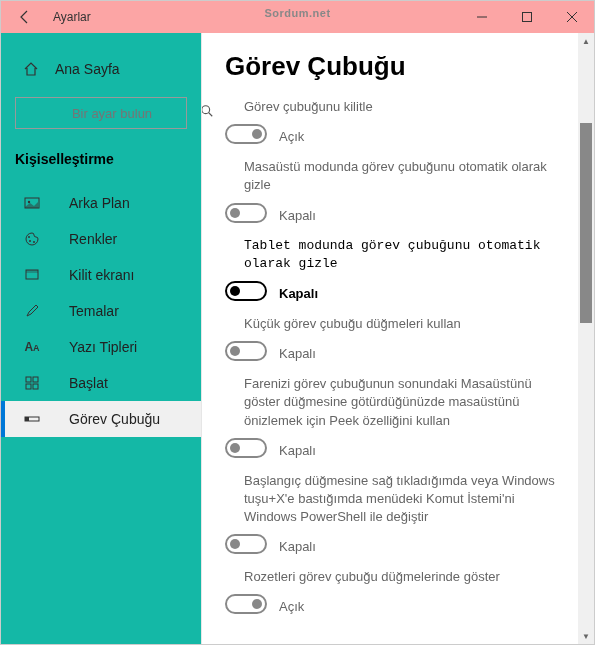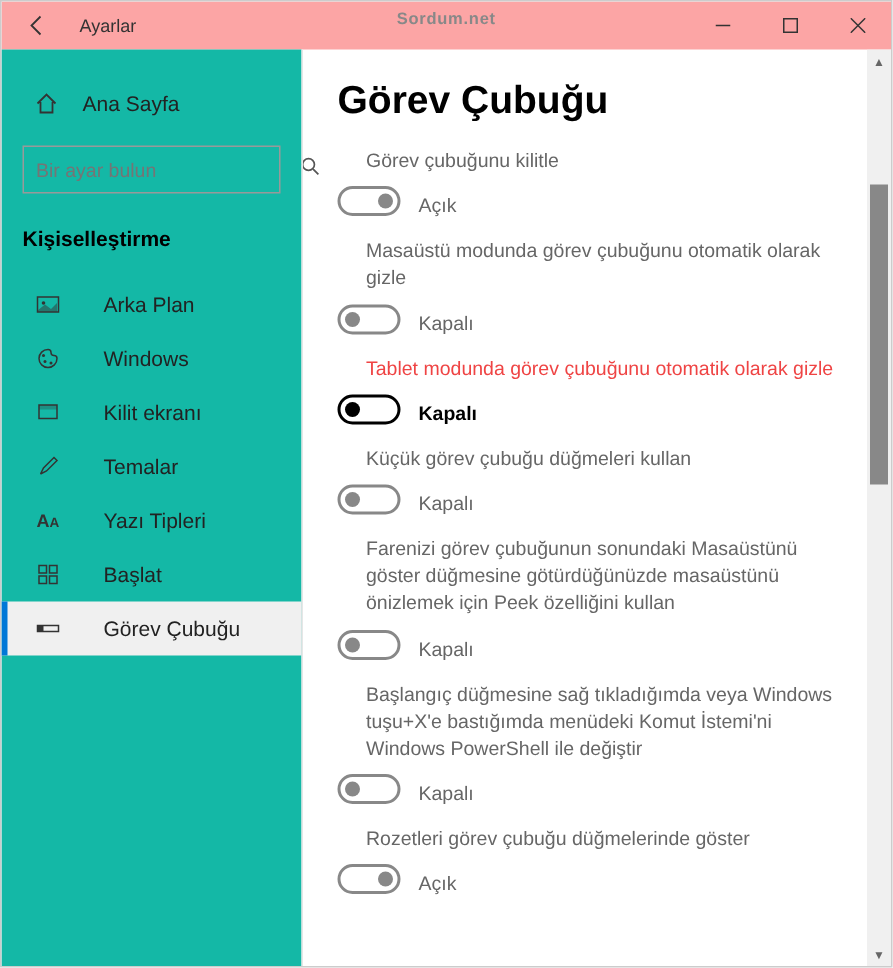--- a/index.html
+++ b/index.html
@@ -14,34 +14,34 @@
 .win-btn svg { width: 10px; height: 10px; }
 
 .content { display: flex; height: calc(100% - 32px); }
 .sidebar { width: 200px; background: #14b8a6; border-right: none; display: flex; flex-direction: column; padding-top: 20px; }
 .divider { position: absolute; left: 200px; top: 32px; bottom: 0; width: 1px; background: #e6e6e6; }
 
 .home-row { display: flex; align-items: center; padding: 8px 16px 8px 22px; cursor: pointer; font-size: 14px; color: #222; gap: 16px; }
 .home-row .icon { width: 16px; display: flex; justify-content: center; }
 
 .search-box { margin: 12px 14px 18px 14px; height: 32px; border: 1px solid #999; display: flex; align-items: center; padding: 0 8px; }
-.search-box input { flex: 1; border: none; outline: none; font-size: 13px; background: transparent; }
+.search-box input { flex: 1; border: none; outline: none; font-size: 13px; background: transparent; text-align: center; }
 .search-box .sicon { color: #555; }
 
 .section-header { font-size: 14px; font-weight: 600; padding: 4px 14px 18px 14px; color: #000; }
 
 .nav-item { display: flex; align-items: center; padding: 10px 14px 10px 18px; gap: 28px; font-size: 14px; color: #222; cursor: pointer; border-left: 4px solid transparent; }
 .nav-item.active { border-left: 4px solid #0078d7; background: #f0f0f0; }
 .nav-item .icon { width: 18px; display: flex; justify-content: center; color: #333; }
 
 .main { flex: 1; padding: 18px 12px 0 24px; overflow: hidden; position: relative; }
 .main h1 { font-size: 26px; font-weight: 600; color: #000; margin-bottom: 16px; }
 
 .setting-label { font-size: 13px; color: #666; margin-top: 14px; line-height: 1.4; max-width: 320px; margin-left: 19px; }
-.setting-label.dark { color: #ef4444; }
+.setting-label.dark { color: #000000; font-family: Liberation Mono, monospace; }
 
 .toggle-row { display: flex; align-items: flex-end; gap: 12px; margin-top: 8px; }
 .toggle { width: 42px; height: 20px; border-radius: 10px; position: relative; }
 .toggle.off { border: 2px solid #888; }
 .toggle.off::after { content: ""; position: absolute; width: 10px; height: 10px; border-radius: 50%; background: #888; left: 3px; top: 3px; }
 .toggle.on-dark { border: 2px solid #000; }
 .toggle.on-dark::after { content: ""; position: absolute; width: 10px; height: 10px; border-radius: 50%; background: #000; left: 3px; top: 3px; }
 .toggle.on-right { border: 2px solid #888; }
 .toggle.on-right::after { content: ""; position: absolute; width: 10px; height: 10px; border-radius: 50%; background: #888; right: 3px; top: 3px; }
 .toggle-text { font-size: 13px; color: #666; }
@@ -120,21 +120,21 @@
     </div>
     <div class="nav-item">
       <span class="icon">
           <svg width="16" height="16" viewBox="0 0 16 16">
             <path d="M8 2 A6 6 0 1 0 14 8 Q14 6 12 6 Q10 6 10 4 Q10 2 8 2" stroke="#333" fill="none"></path>
             <circle cx="5" cy="6" r="1" fill="#333"></circle>
             <circle cx="6" cy="10" r="1" fill="#333"></circle>
             <circle cx="10" cy="11" r="1" fill="#333"></circle>
           </svg>
         </span>
-      <span>Windows</span>
+      <span>Renkler</span>
     </div>
     <div class="nav-item">
       <span class="icon">
           <svg width="16" height="16" viewBox="0 0 16 16">
             <rect x="2" y="3" width="12" height="9" stroke="#333" fill="none"></rect>
             <rect x="2" y="3" width="12" height="3" fill="#333" opacity="0.3"></rect>
           </svg>
         </span>
       <span>Kilit ekranı</span>
     </div>

